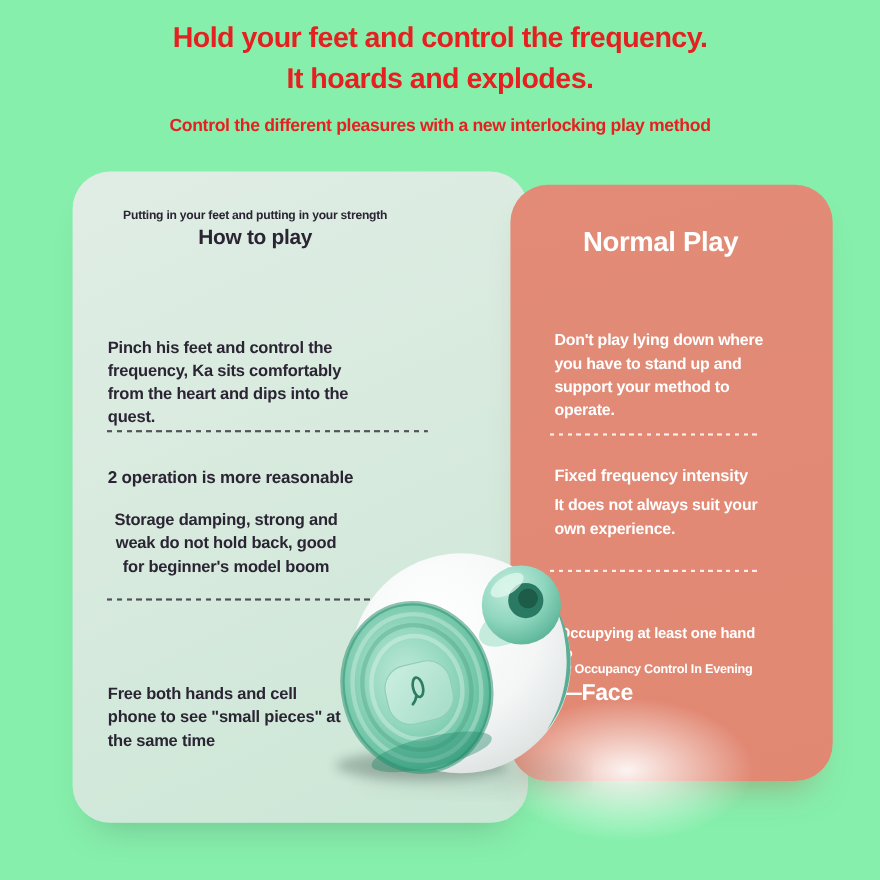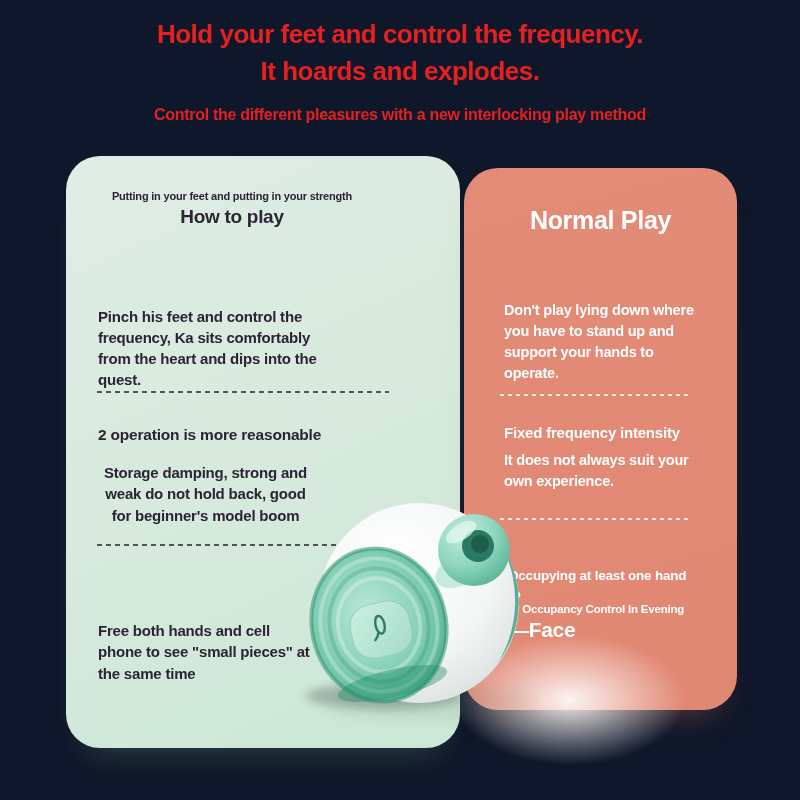--- a/index.html
+++ b/index.html
@@ -1,25 +1,25 @@
 <!DOCTYPE html>
 <html><head>
 <meta charset="utf-8">
 <style>
   html,body{margin:0;padding:0;background:#ffffff;}
   .page{
-    position:relative;width:800px;height:800px;background:#0f172a;overflow:hidden;
+    position:relative;width:800px;height:800px;background:#86efac;overflow:hidden;
     font-family:"Liberation Sans", sans-serif;color:#2a2433;
   }
   
   .hero{position:absolute;top:16px;left:0;width:800px;text-align:center;}
   .hero .line{font-size:26px;font-weight:800;letter-spacing:-0.5px;color:#e62020;line-height:37px;}
   .hero .sub{margin-top:16px;font-size:16px;font-weight:800;letter-spacing:-0.3px;color:#e62020;}
   
-  .panel{position:absolute;border-radius:34px;}
+  .panel{position:absolute;border-radius:34px;padding-left:20px;}
   .panel-left{
     left:66px;top:156px;width:394px;height:592px;
     background:linear-gradient(155deg,#e0ede5 0%,#d8eade 45%,#cbe7d6 100%);
     box-shadow:0 22px 32px -20px rgba(90,130,105,.45);
   }
   .panel-right{
     left:464px;top:168px;width:273px;height:542px;
     background:linear-gradient(165deg,#e28b76 0%,#e18873 100%);
     box-shadow:0 22px 32px -20px rgba(170,95,75,.5);
     color:#ffffff;
@@ -76,21 +76,21 @@
     <div class="abs sec-h2">2 operation is more reasonable</div>
     <div class="abs sec-b2">Storage damping, strong and weak do not hold back, good for beginner's model boom</div>
     <div class="abs ldiv2 dash-dark"></div>
 
     <div class="abs sec-b3">Free both hands and cell phone to see "small pieces" at the same time</div>
   </div>
 
   <div class="panel panel-right">
     <div class="abs r-title">Normal Play</div>
 
-    <div class="abs r-b1">Don't play lying down where you have to stand up and support your hands to operate.</div>
+    <div class="abs r-b1">Don't play lying down where you have to stand up and support your method to operate.</div>
     <div class="abs rdiv1 dash-light"></div>
 
     <div class="abs r-h2">Fixed frequency intensity</div>
     <div class="abs r-b2">It does not always suit your own experience.</div>
     <div class="abs rdiv2 dash-light"></div>
 
     <div class="abs r-l1">Occupying at least one hand</div>
     <div class="abs r-l2">To</div>
     <div class="abs r-l3">AP Occupancy Control In Evening</div>
     <div class="abs r-face">—Face</div>

